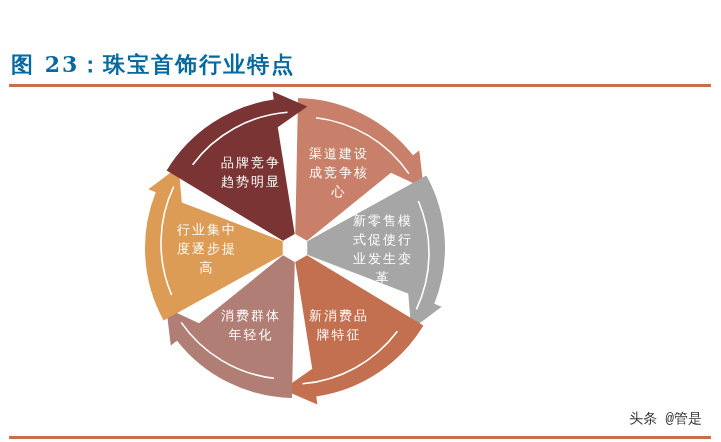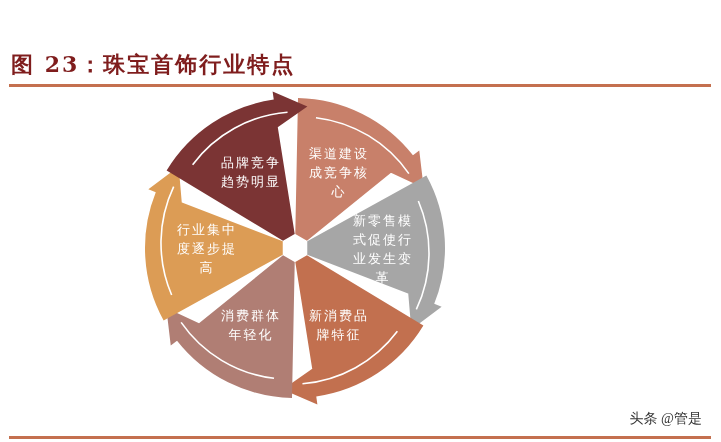--- a/index.html
+++ b/index.html
@@ -1,29 +1,29 @@
 <!DOCTYPE html>
 <html><head>
 <meta charset="utf-8">
 <style>
   html, body { margin: 0; padding: 0; background: #ffffff; }
   body { width: 721px; height: 442px; position: relative; overflow: hidden; font-family: "DejaVu Serif", "Liberation Serif", serif; }
   .fig-title {
     position: absolute; left: 11px; top: 50px;
-    font-size: 22px; font-weight: bold; color: #7f1d1d;
+    font-size: 22px; font-weight: bold; color: #0369a1;
     letter-spacing: 2px; white-space: nowrap;
     font-family: "DejaVu Serif", "Liberation Serif", serif;
   }
   .rule { position: absolute; height: 3px; background: #C4704F; }
   .rule-top { left: 9px; top: 84px; width: 702px; }
   .rule-bottom { left: 9px; top: 436px; width: 702px; }
   .watermark {
     position: absolute; right: 19px; top: 410px;
     font-size: 14px; color: #333333;
-    font-family: Liberation Serif, serif;
+    font-family: Liberation Mono, monospace;
   }
   svg.cycle { position: absolute; left: 0; top: 0; }
   .seg-label {
     font-family: "DejaVu Serif", "Liberation Serif", serif;
     font-size: 13px; fill: #ffffff; text-anchor: middle; letter-spacing: 2px;
   }
 </style>
 </head>
 <body>
 

